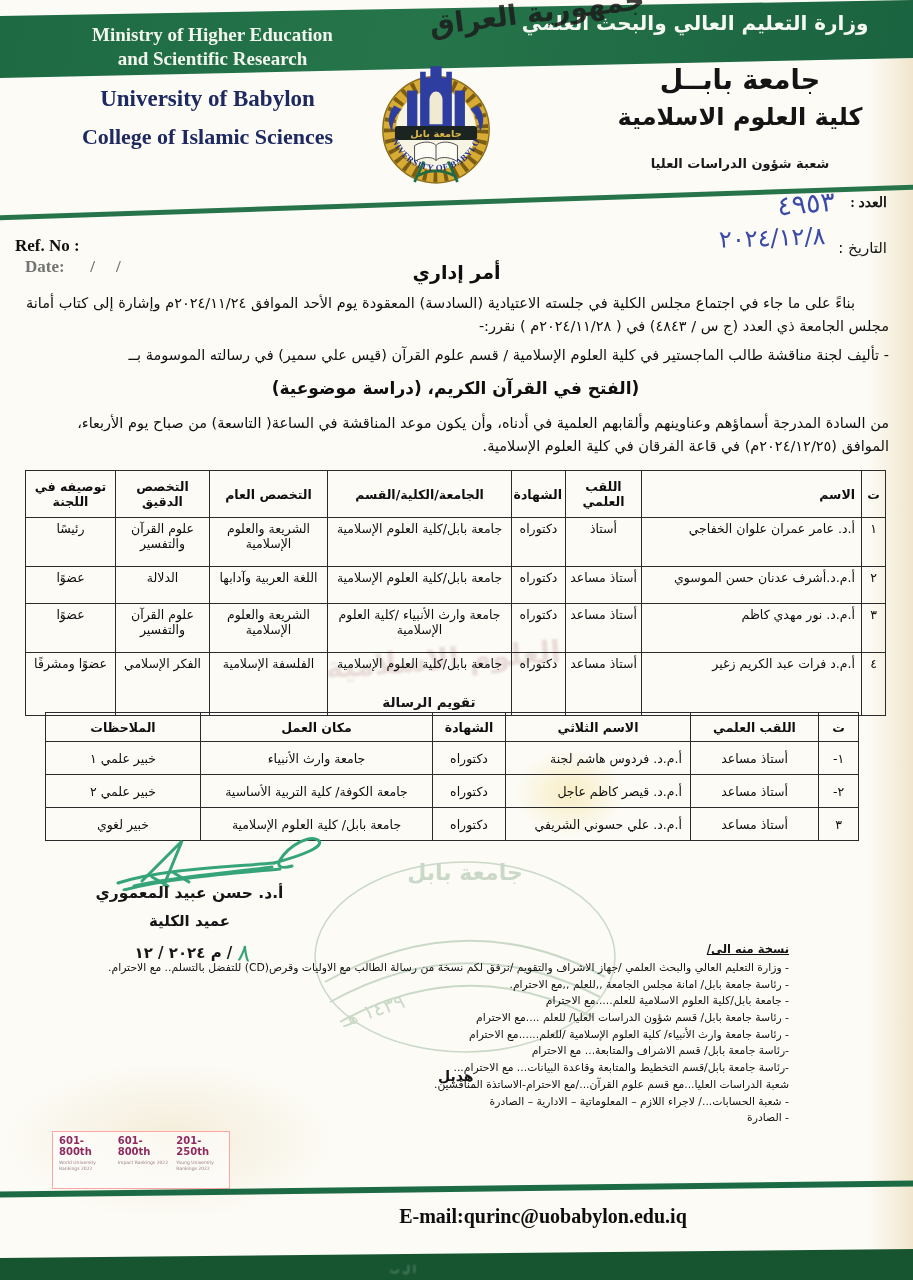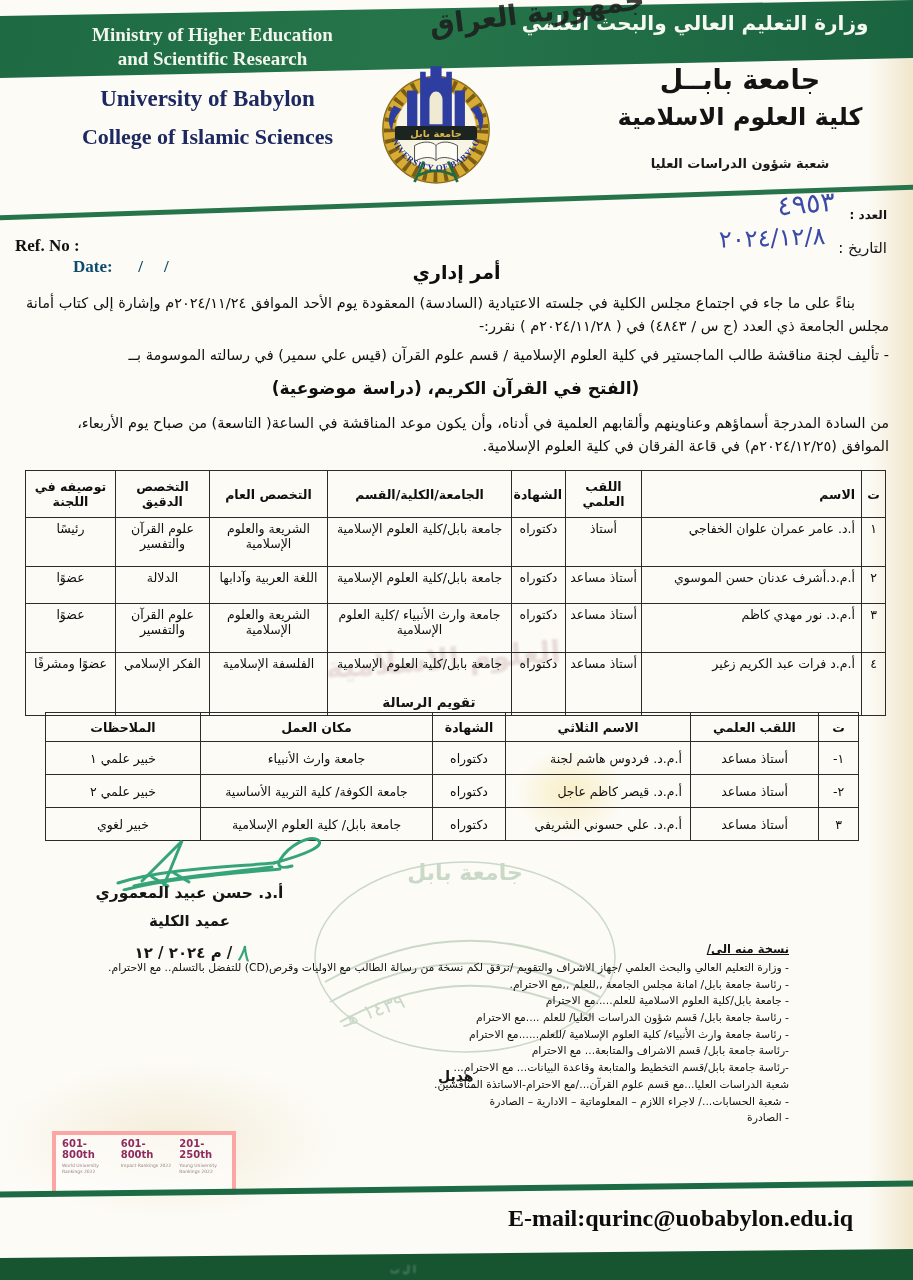--- a/index.html
+++ b/index.html
@@ -37,22 +37,22 @@
   .college-ar{position:absolute;right:43px;top:103px;width:260px;text-align:center;
     font-size:24px;font-weight:bold;color:#141414;direction:rtl;}
   .section-ar{position:absolute;right:63px;top:156px;width:220px;text-align:center;
     font-size:13px;font-weight:bold;color:#1a1a1a;direction:rtl;}
   .logo{position:absolute;left:366px;top:50px;}
   .diag-line{position:absolute;top:200px;left:-10px;width:933px;height:5px;background:#27744b;
     transform:rotate(-1.9deg);}
   .ref-no{position:absolute;left:15px;top:221px;font-family:"Liberation Serif",serif;
     font-weight:bold;font-size:17px;color:#111;margin-top:15px;}
   .date-en{position:absolute;left:25px;top:257px;font-family:"Liberation Serif",serif;
-    font-weight:bold;font-size:17px;color:#0c4a6e;white-space:pre;margin-left:48px;}
-  .num-label{position:absolute;right:26px;top:208px;font-size:12px;font-weight:bold;direction:rtl;}
+    font-weight:bold;font-size:17px;color:#737373;white-space:pre;}
+  .num-label{position:absolute;right:26px;top:194px;font-size:14px;font-weight:bold;direction:rtl;font-family:Liberation Serif, serif;}
   .num-value{position:absolute;right:78px;top:188px;font-size:27px;color:#3c4ba8;
     transform:rotate(-5deg);direction:ltr;letter-spacing:2px;}
   .dat-label{position:absolute;right:26px;top:239px;font-size:15px;font-weight:normal;direction:rtl;}
   .dat-value{position:absolute;right:88px;top:224px;font-size:24px;color:#3c4ba8;
     transform:rotate(-2deg);direction:ltr;letter-spacing:3px;}
 
   
   .doc-title{position:absolute;left:0;right:0;top:261px;text-align:center;
     font-size:19px;font-weight:bold;color:#0e0e0e;direction:rtl;}
   .body-text{position:absolute;right:24px;left:22px;top:292px;direction:rtl;
@@ -100,28 +100,28 @@
   
   .dist{position:absolute;right:124px;top:941px;width:640px;direction:rtl;text-align:right;
     font-size:10.8px;line-height:1.55;color:#111;}
   .dist-head{font-weight:bold;text-decoration:underline;font-size:11.5px;margin-bottom:1px;}
   .dist ul{margin:0;padding:0;list-style:none;}
   .dist li{white-space:nowrap;}
   .clerk{position:absolute;left:438px;top:1068px;font-size:14px;font-weight:bold;direction:rtl;}
 
   
   .badges{position:absolute;left:52px;top:1131px;width:176px;height:56px;background:rgba(255,255,255,.6);
-    border:4px solid #fca5a5;display:flex;}
+    border:1px solid #fca5a5;display:flex;}
   .badge{flex:1;padding:4px 2px 0 6px;}
   .badge .rk{color:#8e2a5e;font-weight:bold;font-size:10px;line-height:1.05;font-family:"DejaVu Sans",sans-serif;}
   .badge .lb{color:#9a7f86;font-size:4.5px;line-height:1.3;margin-top:3px;}
   .green-line2{position:absolute;top:1186px;left:-10px;width:933px;height:6px;background:#1d6b45;
     transform:rotate(-0.7deg);}
-  .email{position:absolute;left:233px;right:60px;top:1205px;text-align:right;
-    font-family:"Liberation Serif",serif;font-weight:bold;font-size:24px;color:#0d0d0d;}
+  .email{position:absolute;left:233px;right:60px;top:1205px;text-align:center;
+    font-family:"Liberation Serif",serif;font-weight:bold;font-size:20px;color:#0d0d0d;}
   .band-bottom{position:absolute;top:1246px;left:0;width:913px;height:34px;background:#175531;
     clip-path:polygon(0 12px,100% 3px,100% 34px,0 34px);}
   .band-bottom .marks{position:absolute;left:390px;top:18px;width:240px;height:10px;color:rgba(255,255,255,.45);
     font-size:10px;letter-spacing:8px;filter:blur(1px);overflow:hidden;}
 </style>
 </head>
 <body>
 
 <div class="page">
 

